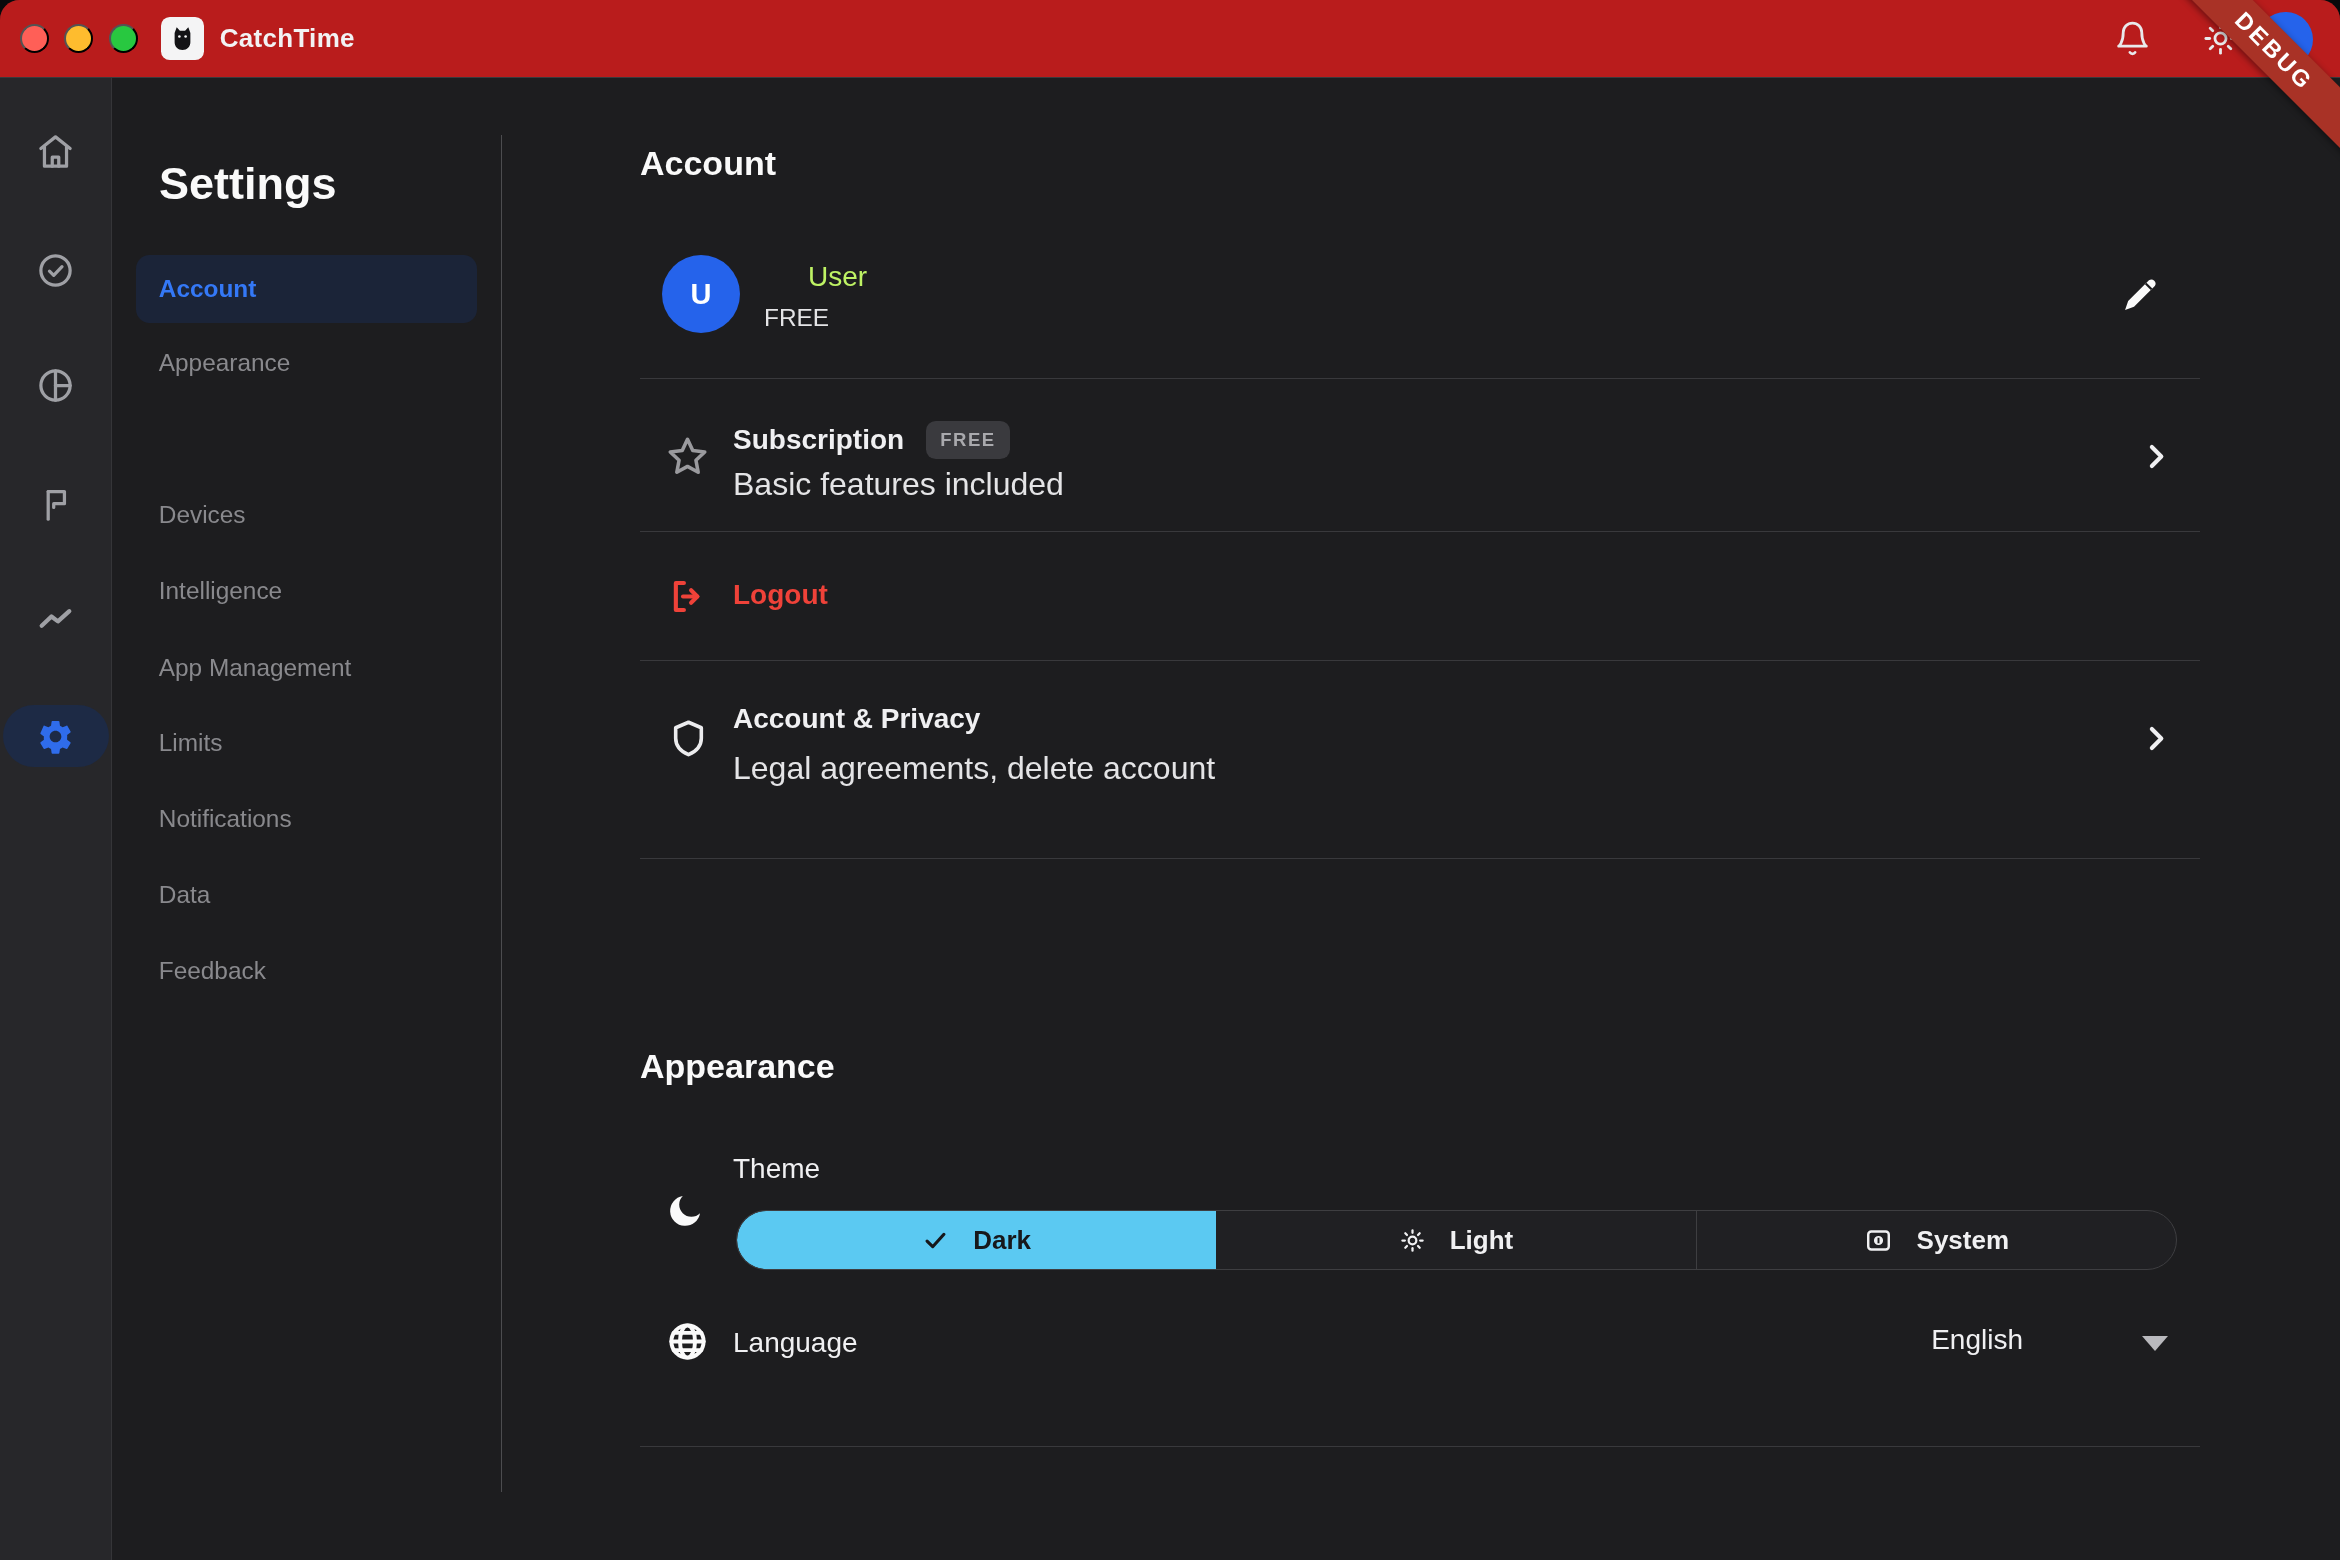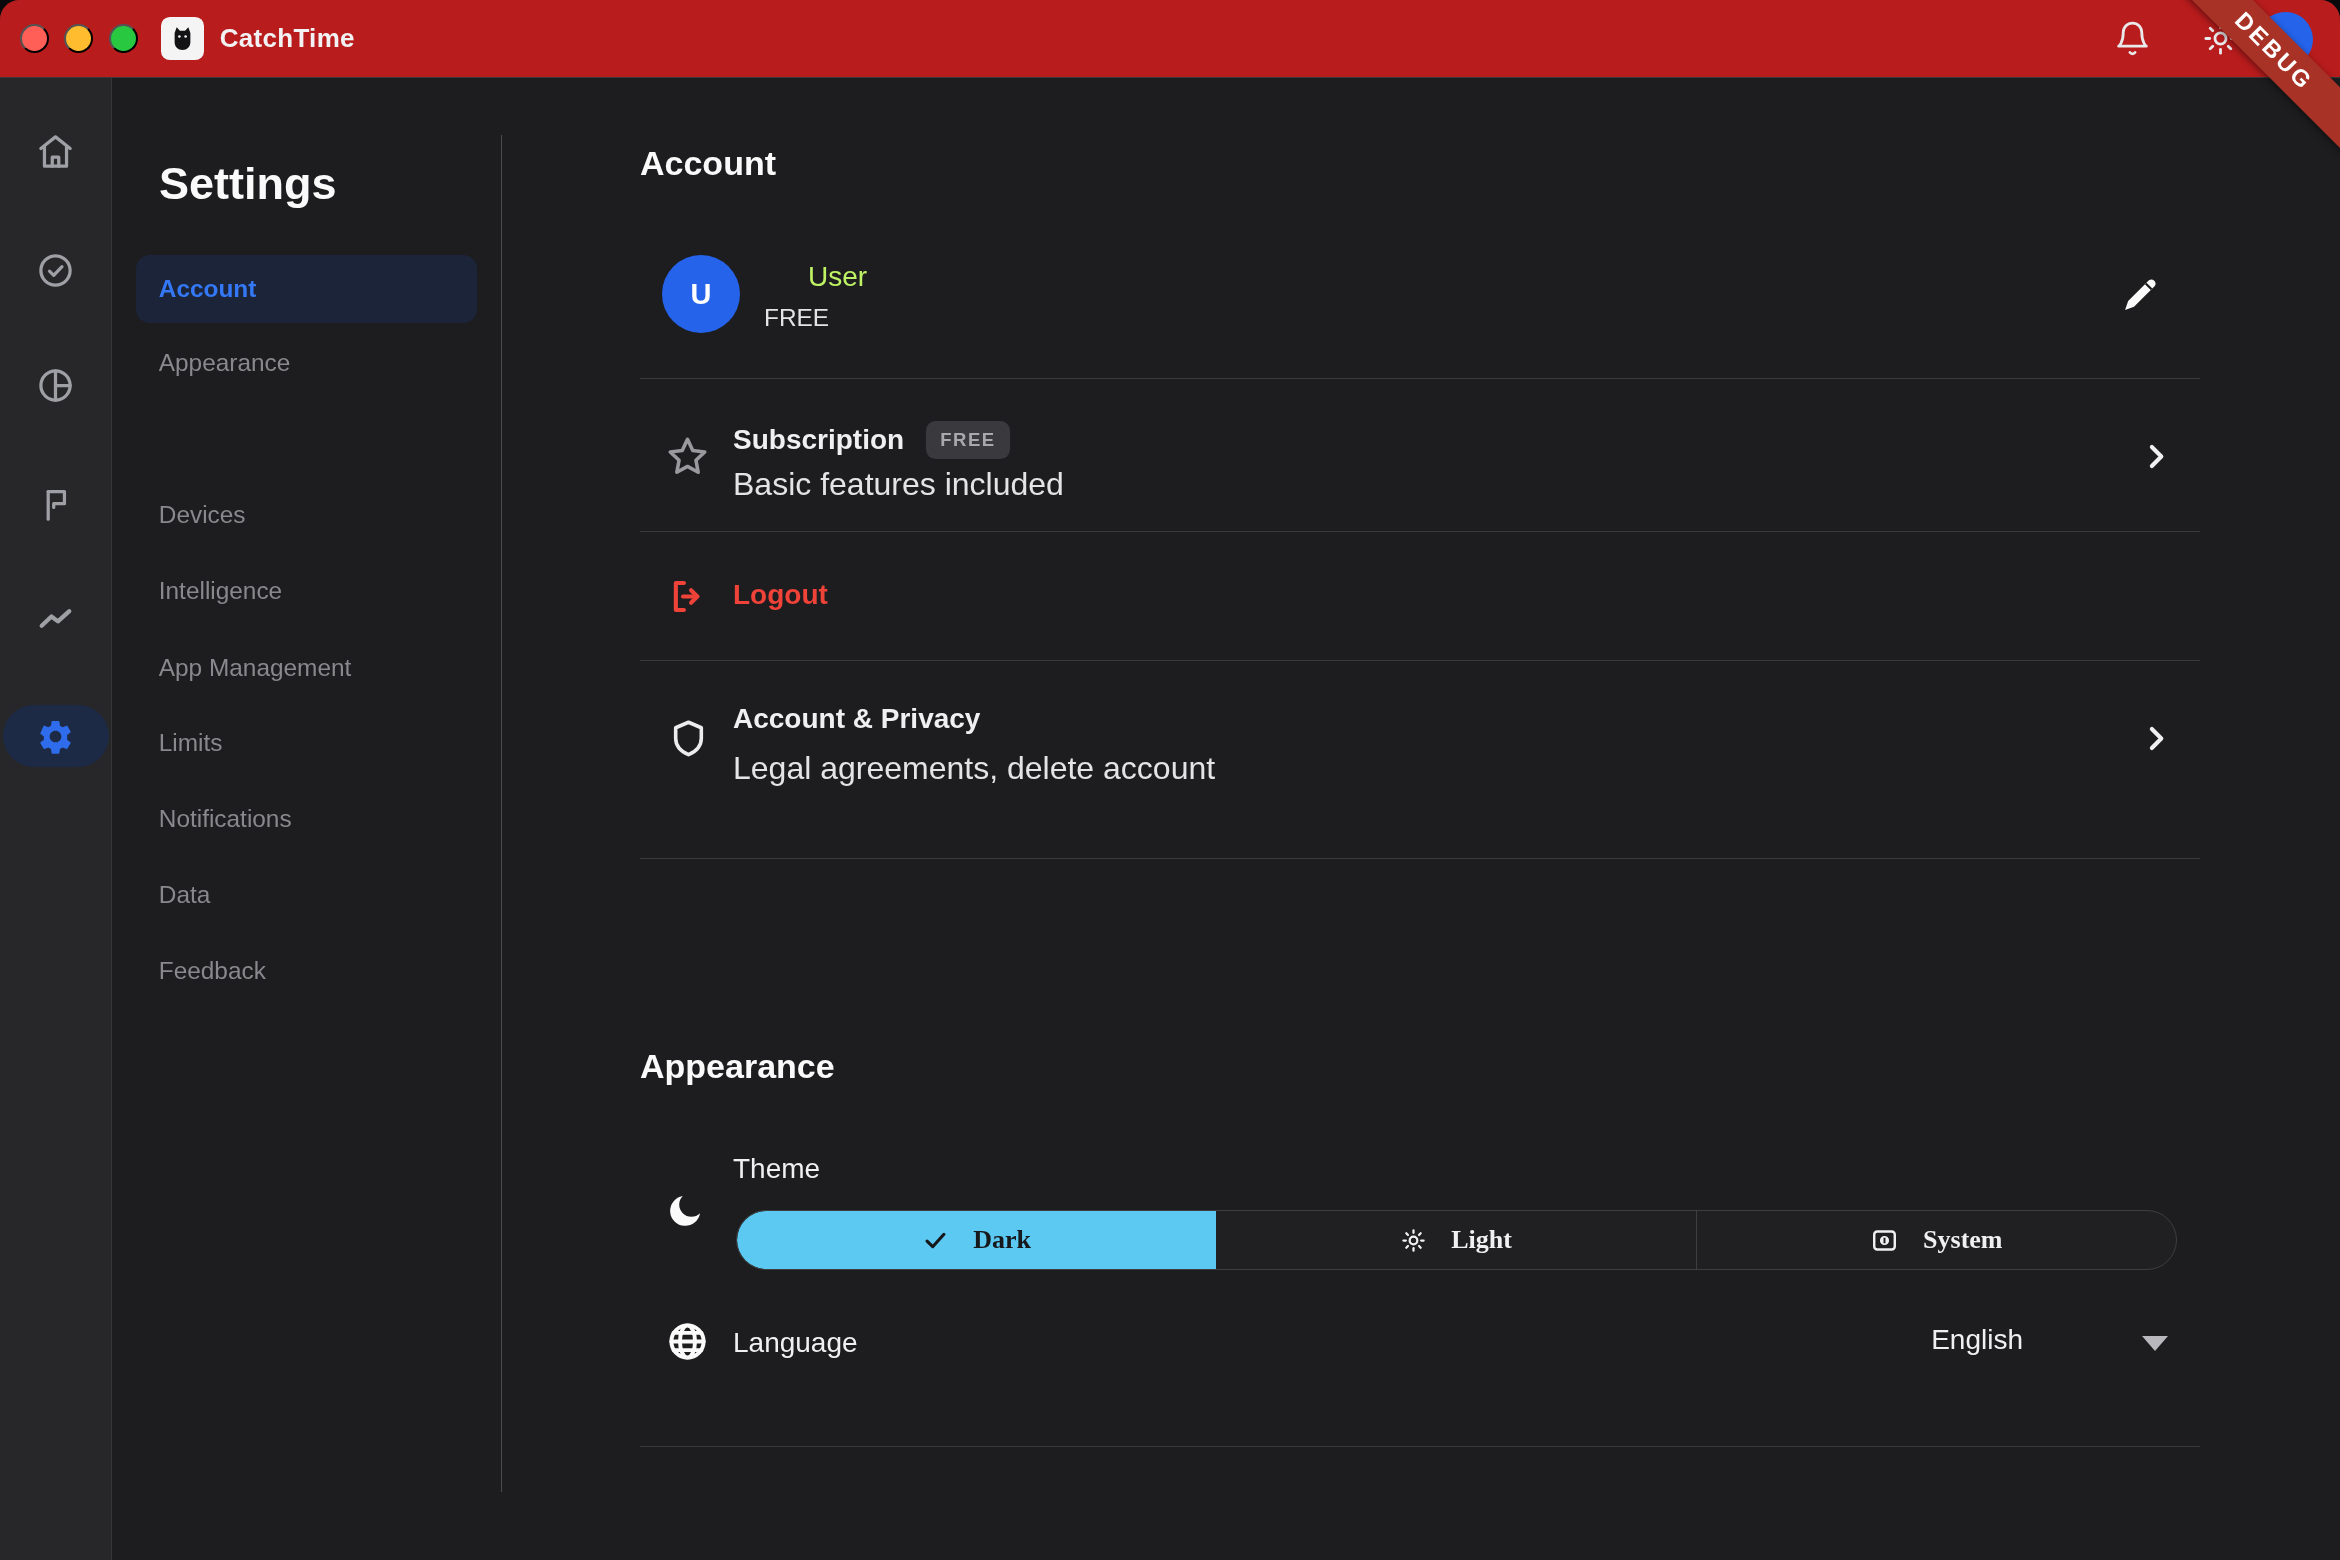--- a/index.html
+++ b/index.html
@@ -42,21 +42,21 @@
 
   .avatar { position:absolute; left:160px; top:177px; width:78px; height:78px; border-radius:50%; background:#2563eb; color:#fff; font-size:29px; font-weight:600; display:flex; align-items:center; justify-content:center; }
   .user-name { position:absolute; left:272px; top:183px; font-size:28px; font-weight:500; color:#bef264;margin-left:34px; }
   .user-plan { position:absolute; left:262px; top:226px; font-size:24.4px; font-weight:400; color:#e4e4e6; }
   .edit-btn { position:absolute; left:1619px; top:197px; width:39px; height:39px; color:#fafafa; background:none; border:none; cursor:pointer; padding:0; }
 
   .badge { display:inline-block; margin-left:21.5px; vertical-align:2.9px; background:#3a3a3e; color:#a9a9ad; font-size:18.5px; font-weight:700; letter-spacing:1.5px; padding:7.8px 14.6px; border-radius:9.8px; }
   .logout-label { position:absolute; left:231px; top:501px; font-size:28px; font-weight:600; color:#ef4239; }
 
   .seg { position:absolute; left:234px; top:1132px; width:1441px; height:60px; border:1px solid #3e3e41; border-radius:30px; display:flex; background:#202023; overflow:hidden; }
-  .seg-opt { flex:1; display:flex; align-items:center; justify-content:center; gap:24px; font-size:26px; font-weight:600; color:#f0f0f2; background:none; border:none; cursor:pointer; font-family:Liberation Serif, serif; position:relative; }
+  .seg-opt { flex:1; display:flex; align-items:center; justify-content:center; gap:24px; font-size:26px; font-weight:600; color:#f0f0f2; background:none; border:none; cursor:pointer; font-family:Liberation Sans, sans-serif; position:relative; }
   .seg-opt.selected { background:#5bc9f2; color:#17181b; font-weight:700; border-radius:30px 0 0 30px; }
   .seg-opt + .seg-opt:not(.selected):not(:nth-child(2)) { border-left:1px solid #3e3e41; }
 
   .lang-value { position:absolute; left:1131px; top:1246px; width:390px; text-align:right; font-size:28px; font-weight:500; color:#f0f0f2; background:none; border:none; cursor:pointer; font-family:inherit; }
   .caret { position:absolute; left:1640px; top:1258px; width:0; height:0; border-left:13.7px solid transparent; border-right:13.7px solid transparent; border-top:15.6px solid #b9b9bd; cursor:pointer; }
 
   svg { display:block; }
 </style>
 </head>
 <body>

